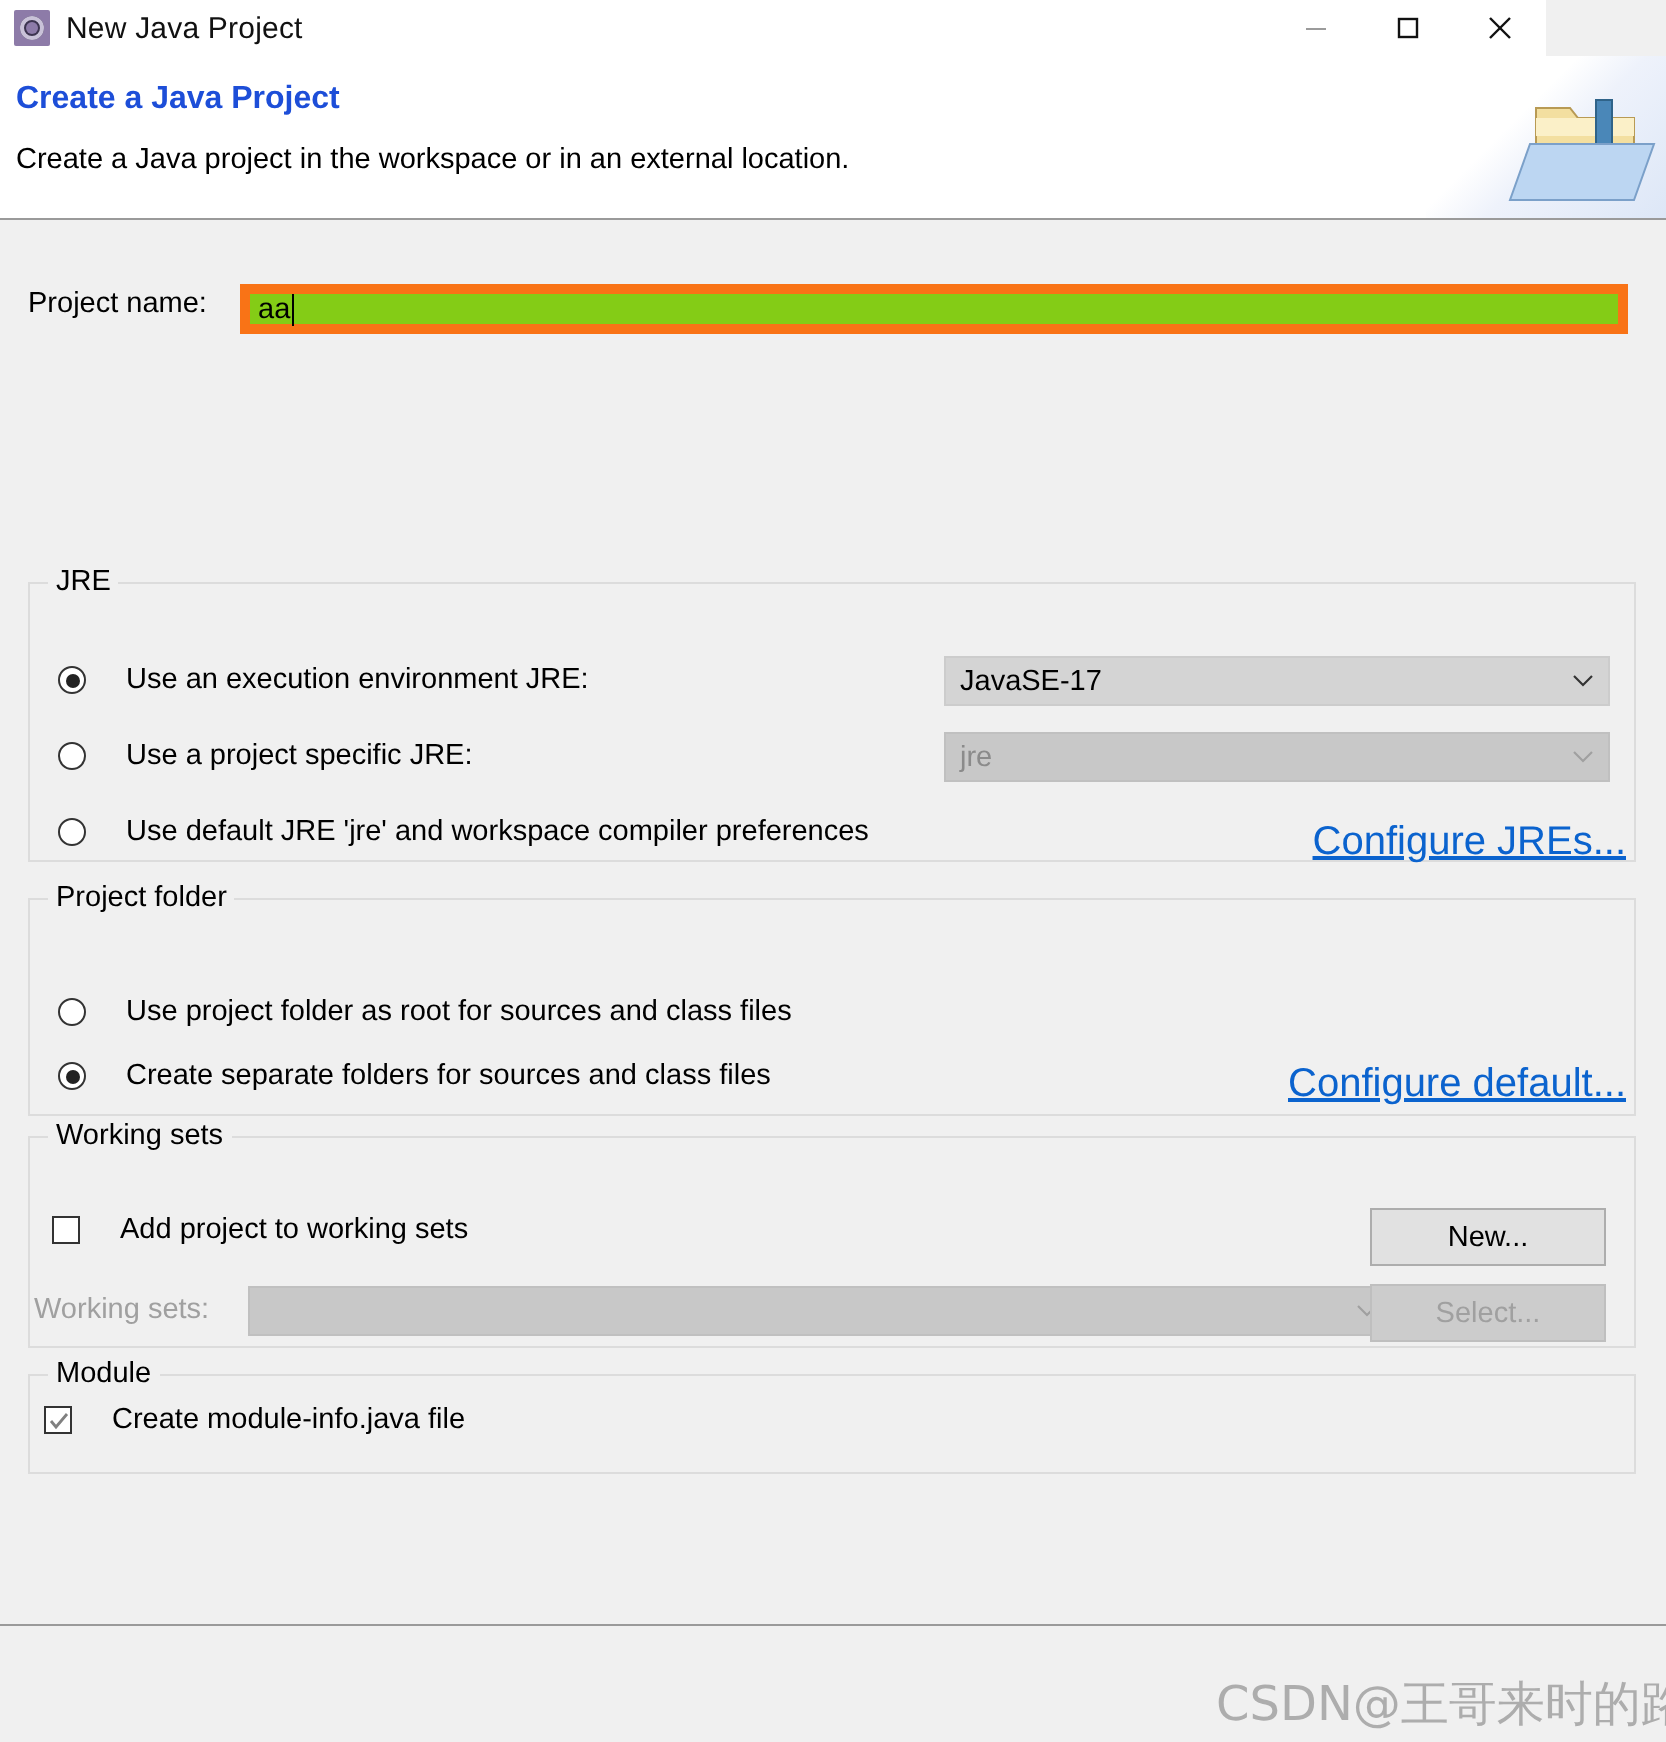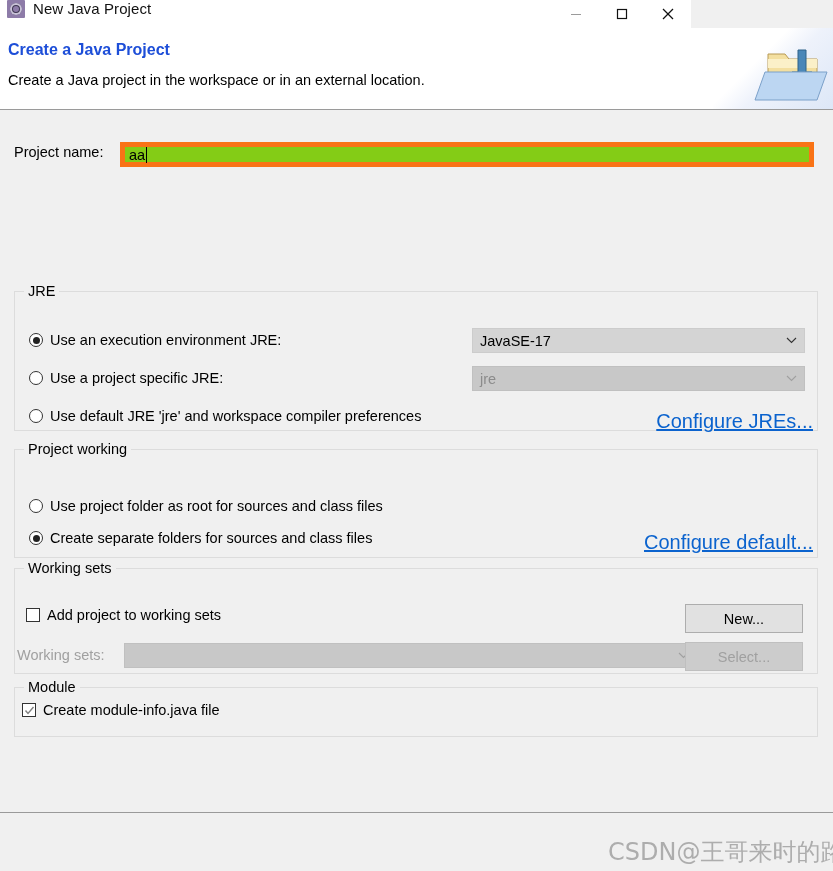--- a/index.html
+++ b/index.html
@@ -10,23 +10,23 @@
     font-size: 14.5px;
     color: #000000;
     background: #f0f0f0;
     overflow: hidden;
     position: relative;
     -webkit-font-smoothing: antialiased;
   }
 
   
   .titlebar {
-    position: absolute; left: 0; top: 0; width: 691px; height: 28px;
+    position: absolute; left: 0; top: 0; width: 773px; height: 28px;
     background: #ffffff;
-    display: flex; 
+    display: flex; align-items: center;
   }
   .title-icon {
     width: 18px; height: 18px; margin-left: 7px; margin-right: 8px;
     background: #8d7ba8;
     position: relative; flex: none;
     border-radius: 1px;
   }
   .title-icon::before {
     content: ""; position: absolute; left: 3px; top: 3px;
     width: 12px; height: 12px; border-radius: 50%;
@@ -108,21 +108,21 @@
   
   .rb {
     width: 14px; height: 14px; border-radius: 50%; border: 1px solid #333;
     background: #fff; flex: none;
     display: inline-flex; align-items: center; justify-content: center;
   }
   .rb.on::after {
     content: ""; width: 7px; height: 7px; border-radius: 50%; background: #222;
   }
 
-  .ctrl-line { display: flex; align-items: center; gap: 7px; }
+  .ctrl-line { display: flex; align-items: center; gap: 20px; }
 
   
   .group {
     position: absolute;
     border: 1px solid #dcdcdc;
     background: #f0f0f0;
     margin-top: 27px;
   }
   .group > .group-title {
     position: absolute; top: -9px; left: 9px;
@@ -268,21 +268,21 @@
     </div>
 
     <div class="ctrl-line" style="position:absolute; left:14px; top:116px;">
       <span class="rb"></span>
       <span class="lbl">Use default JRE 'jre' and workspace compiler preferences</span>
     </div>
     <a class="link" style="position:absolute; right:4px; top:118px;">Configure JREs...</a>
   </div>
 
   <div class="group" style="left:14px; top:311px; width:804px; height:109px;">
-    <div class="group-title">Project working</div>
+    <div class="group-title">Project folder</div>
 
     <div class="ctrl-line" style="position:absolute; left:14px; top:80px;">
       <span class="rb on"></span>
       <span class="lbl">Create separate folders for sources and class files</span>
     </div>
 
     <div class="ctrl-line" style="position:absolute; left:14px; top:48px;">
       <span class="rb"></span>
       <span class="lbl">Use project folder as root for sources and class files</span>
     </div>

